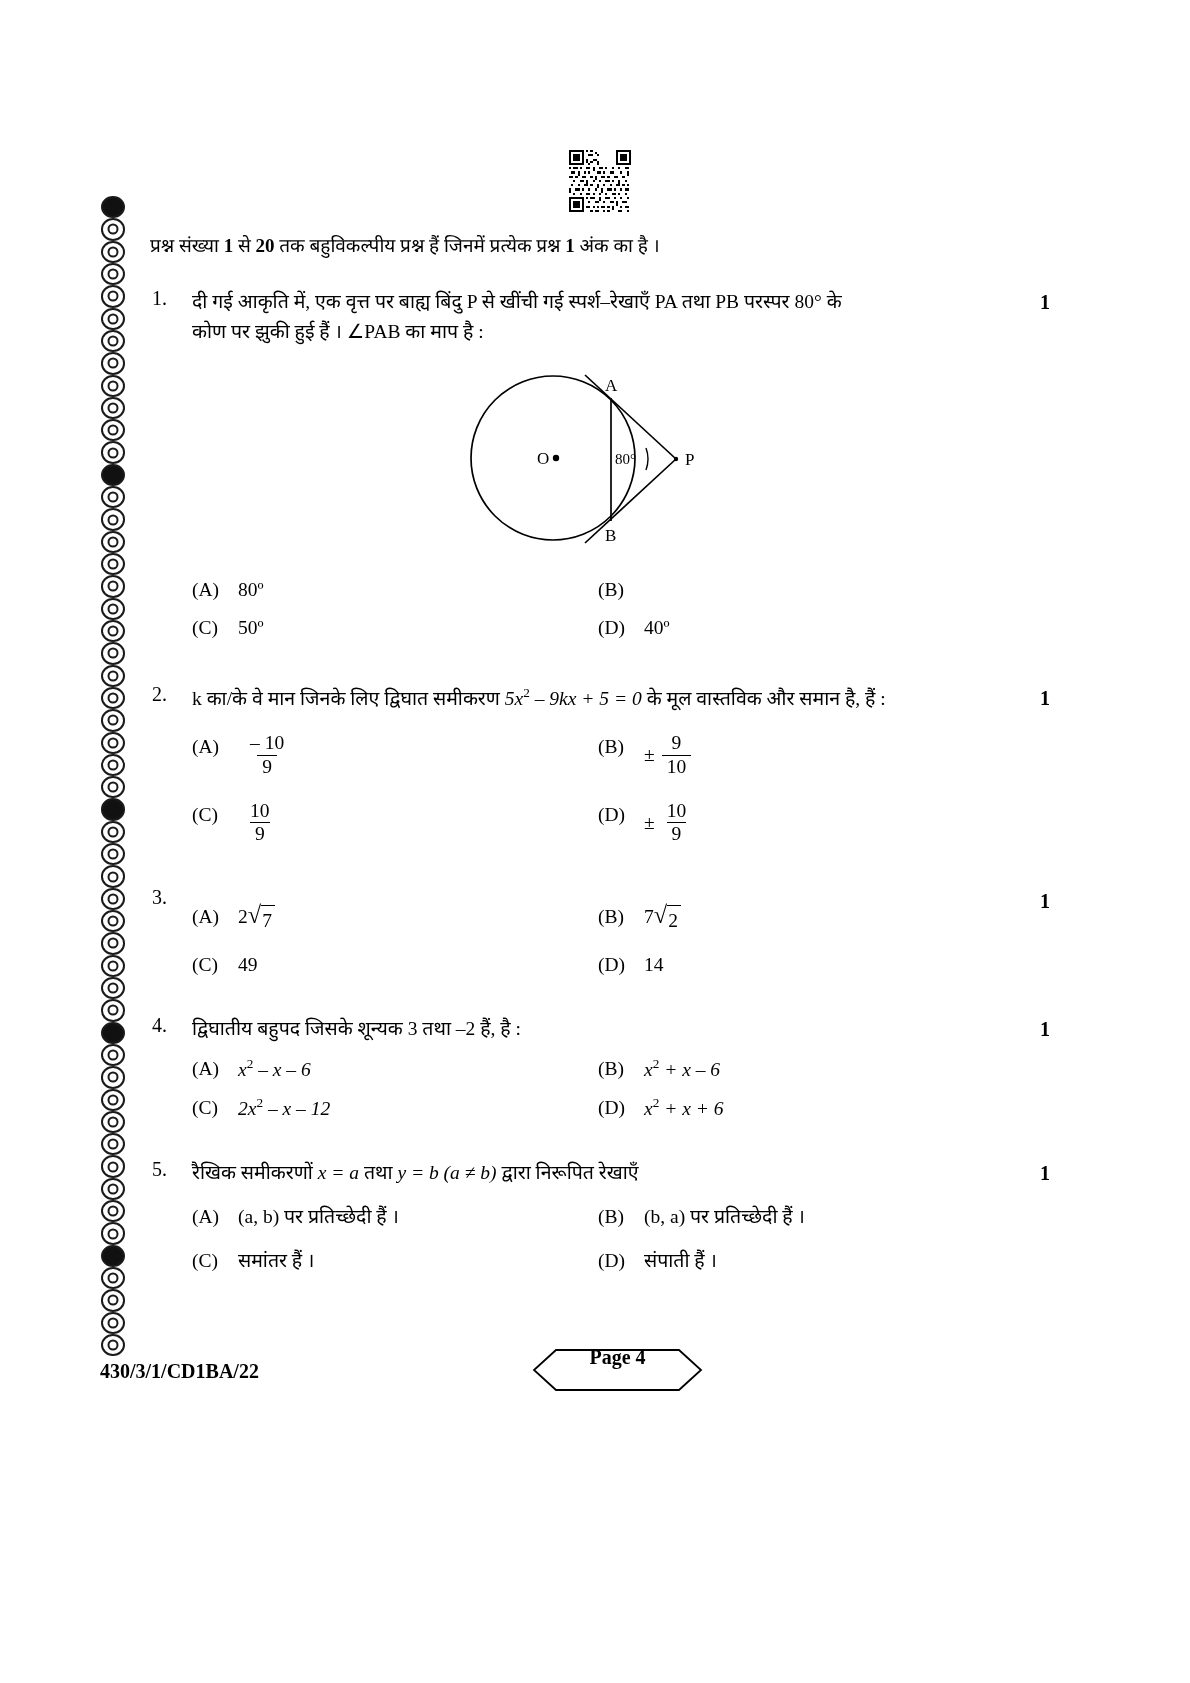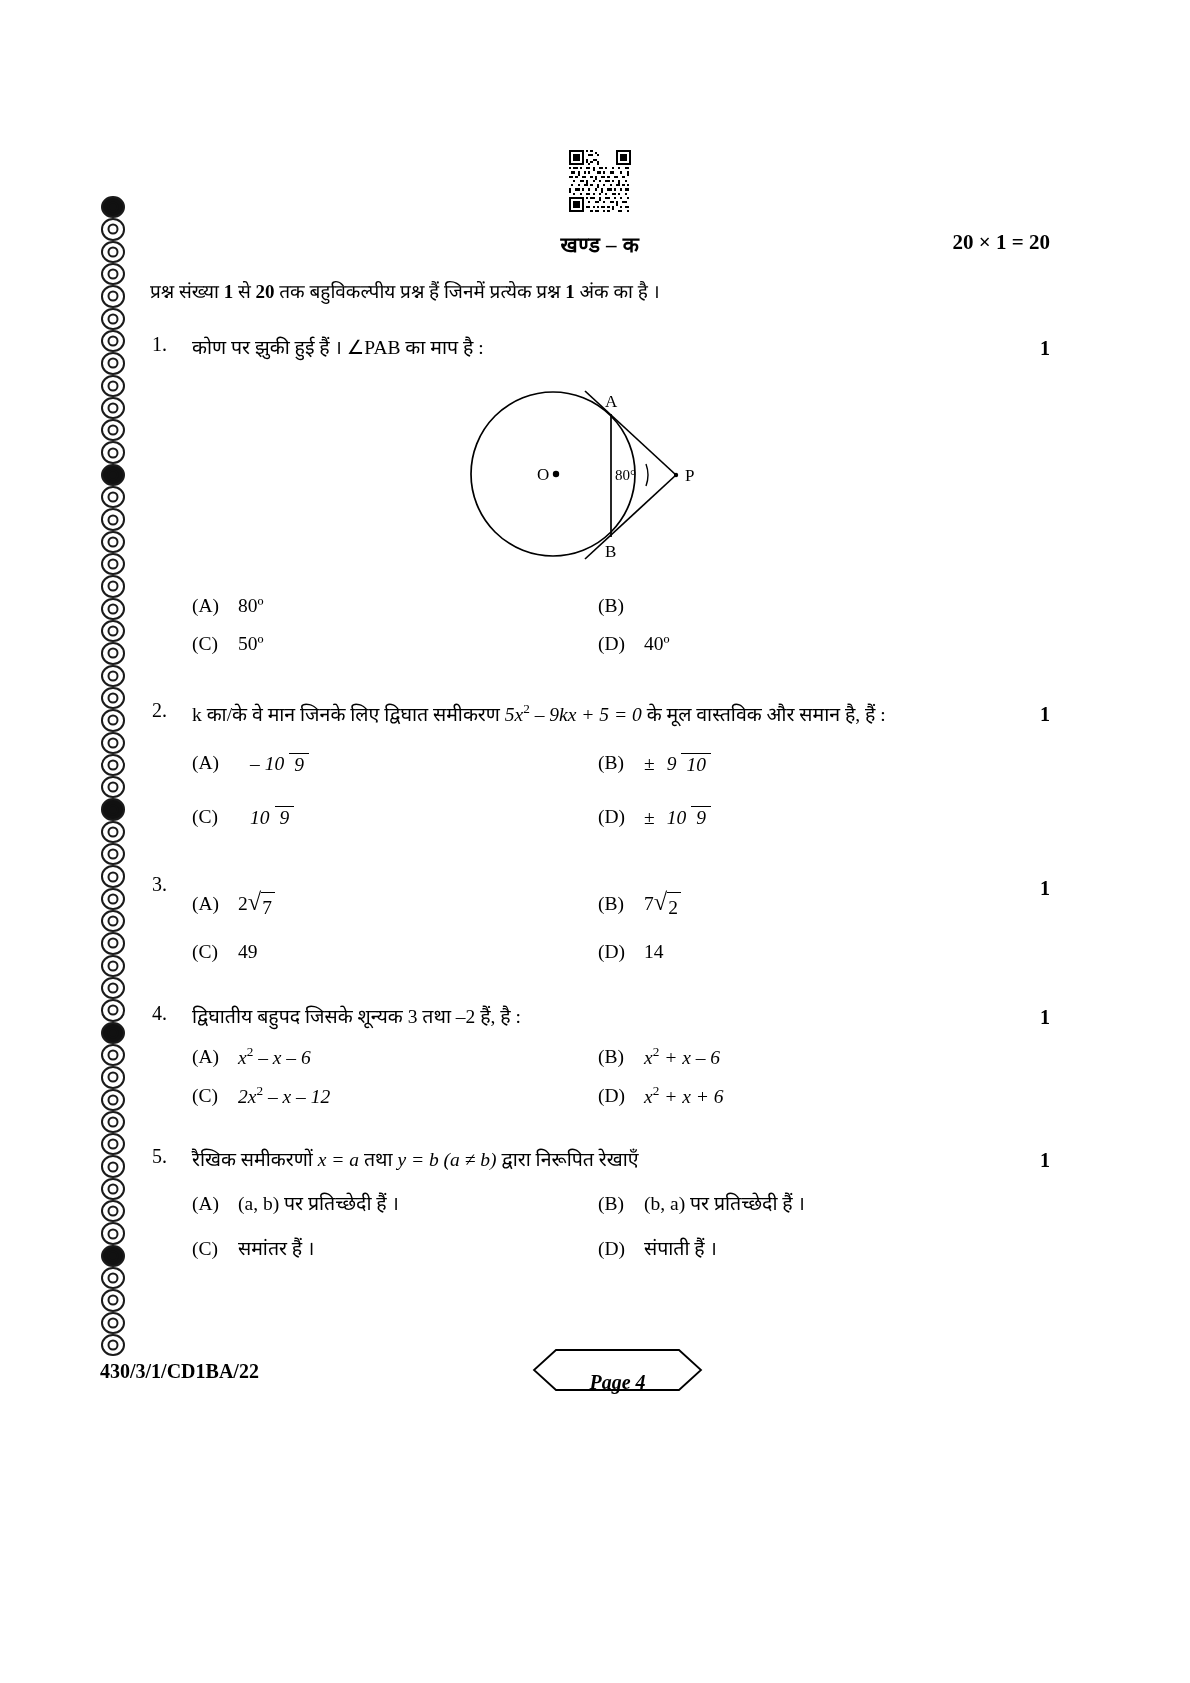--- a/index.html
+++ b/index.html
@@ -151,26 +151,25 @@
   }
   .opt-key {
     width: 46px;
     flex: 0 0 46px;
   }
   .opt-val { flex: 1; }
 
   
   .frac {
     display: inline-flex;
-    flex-direction: row;
+    flex-direction: column;
     align-items: center;
     vertical-align: middle;
     line-height: 1.15;
     margin: 0 2px;
-    font-style: italic;
   }
   .frac .num { padding: 0 5px; }
   .frac .den { padding: 0 5px; border-top: 1.6px solid #000; }
   .pm { vertical-align: middle; margin-right: 5px; }
 
   
   .sqrt { display: inline-flex; align-items: stretch; }
   .sqrt .sym { font-size: 1.25em; line-height: 1; }
   .sqrt .rad {
     border-top: 1.5px solid #000;
@@ -199,23 +198,22 @@
     font-weight: bold;
     font-family: "Liberation Serif", serif;
   }
   .badge-holder {
     position: absolute;
     left: 430px;
     top: -14px;
     width: 175px;
     height: 48px;
     display: flex;
-    align-items: flex-end;
+    align-items: flex-start;
     justify-content: center;
-    font-style: italic;
   }
   .badge-holder svg { position: absolute; left: 0; top: 0; }
   .badge-holder span { position: relative; z-index: 2; font-size: 20px; font-weight: bold; }
 </style>
 </head>
 <body>
 
 <div class="binding" id="binding">
     <div class="ring filled"></div>
     <div class="ring"></div>
@@ -392,34 +390,31 @@
         <rect x="10" y="28" width="1" height="1"></rect>
           <rect x="12" y="28" width="2" height="1"></rect>
         <rect x="16" y="28" width="1" height="1"></rect>
           <rect x="18" y="28" width="1" height="1"></rect>
         <rect x="23" y="28" width="2" height="1"></rect>
           <rect x="27" y="28" width="1" height="1"></rect>
       </g>
     </svg>
   </div>
 
-  <div class="section-row">
-    <span class="section-title">खण्ड – क</span>
-    <span class="marks-right">20 × 1 = 20</span>
-  </div>
 
 
   <div class="instruction">
     <span>प्रश्न संख्या </span><span class="bold">1</span><span> से </span><span class="bold">20</span><span> तक बहुविकल्पीय प्रश्न हैं जिनमें प्रत्येक प्रश्न </span><span class="bold">1</span><span> अंक का है ।</span>
   </div>
 
   <div class="q">
     <div class="q-num">1.</div>
     <div class="q-body">
       <span class="q-mark">1</span>
+      <span class="q-text">दी गई आकृति में, एक वृत्त पर बाह्य बिंदु P से खींची गई स्पर्श–रेखाएँ PA तथा PB परस्पर 80° के</span>
       <span class="q-text">कोण पर झुकी हुई हैं । ∠PAB  का माप है :</span>
 
       <div class="figure-wrap">
         <svg width="330" height="210" viewBox="0 0 330 210">
 
           <circle cx="120" cy="105" r="82" fill="none" stroke="#000" stroke-width="1.7"></circle>
 
           <circle cx="123" cy="105" r="3.2" fill="#000"></circle>
           <text x="104" y="111" font-family="Liberation Serif, serif" font-size="17">O</text>
 

